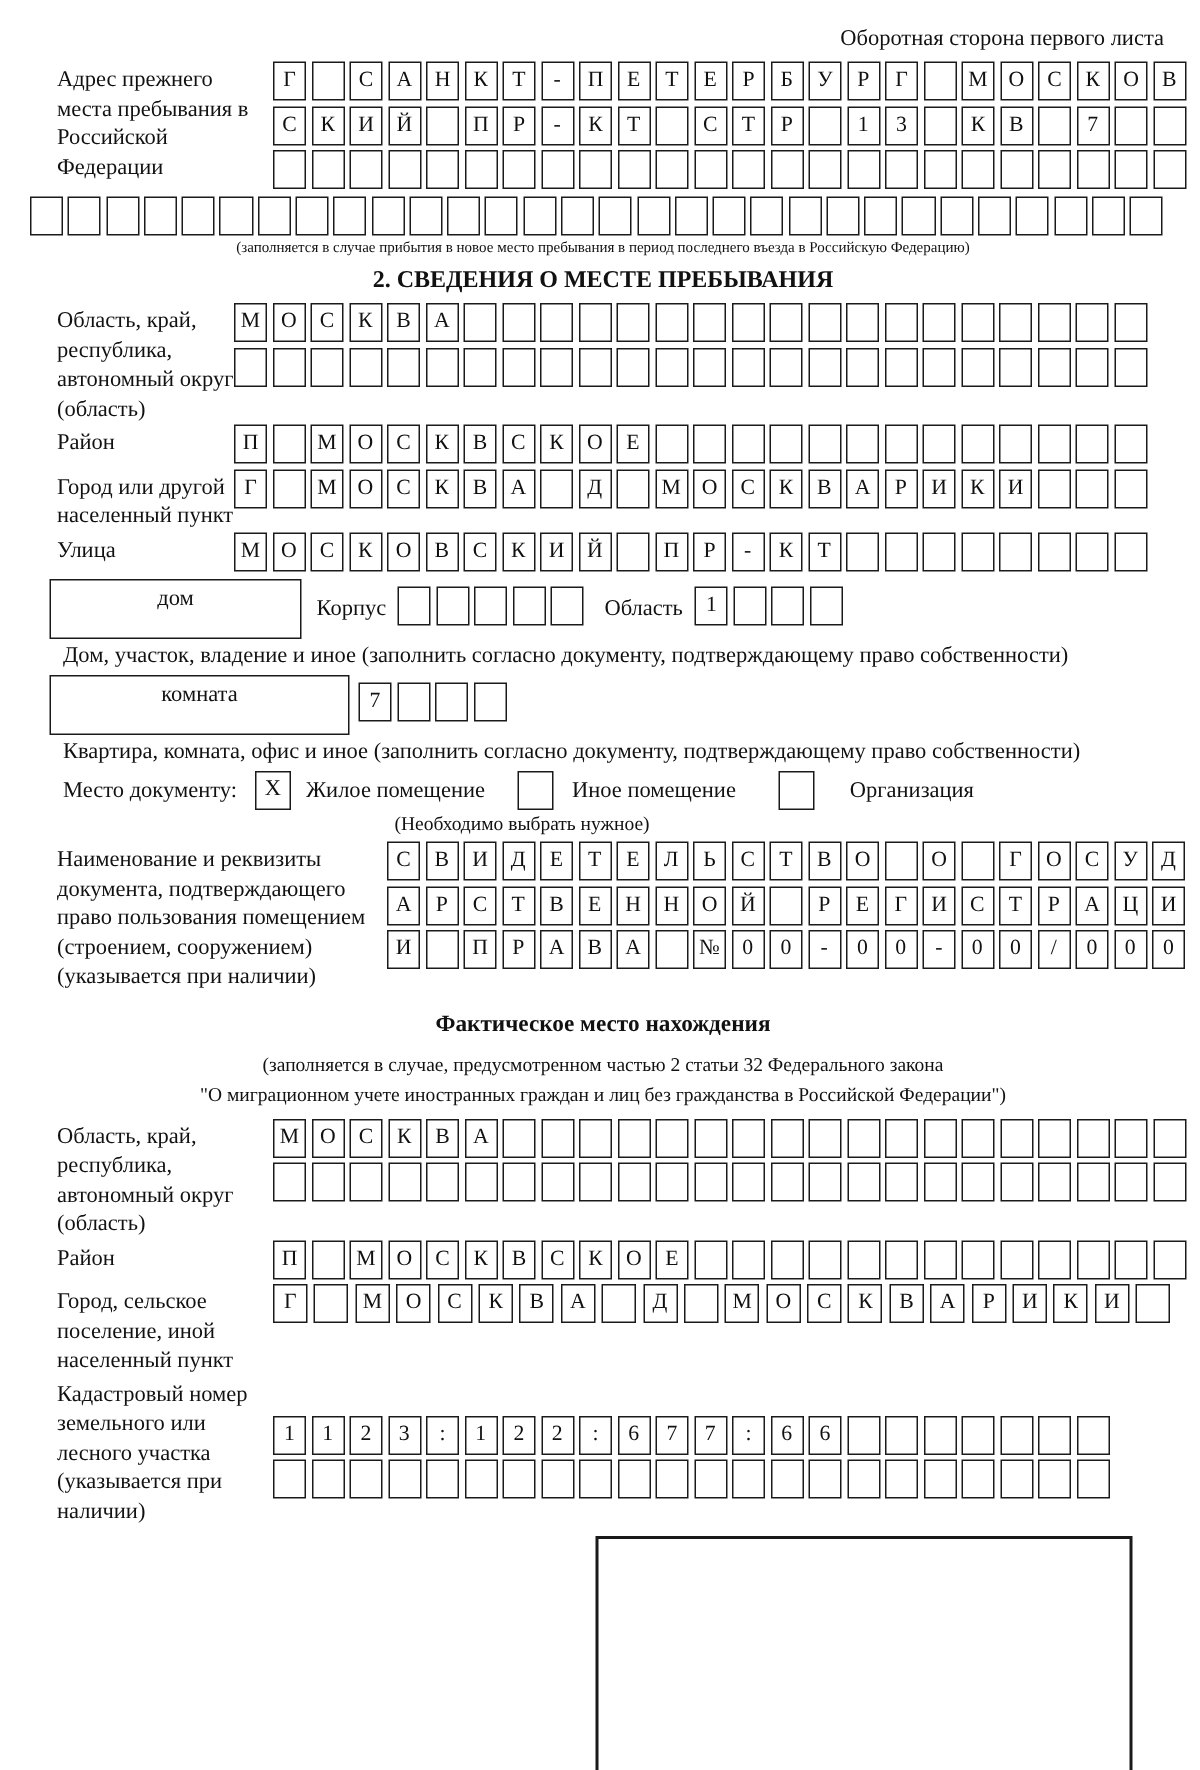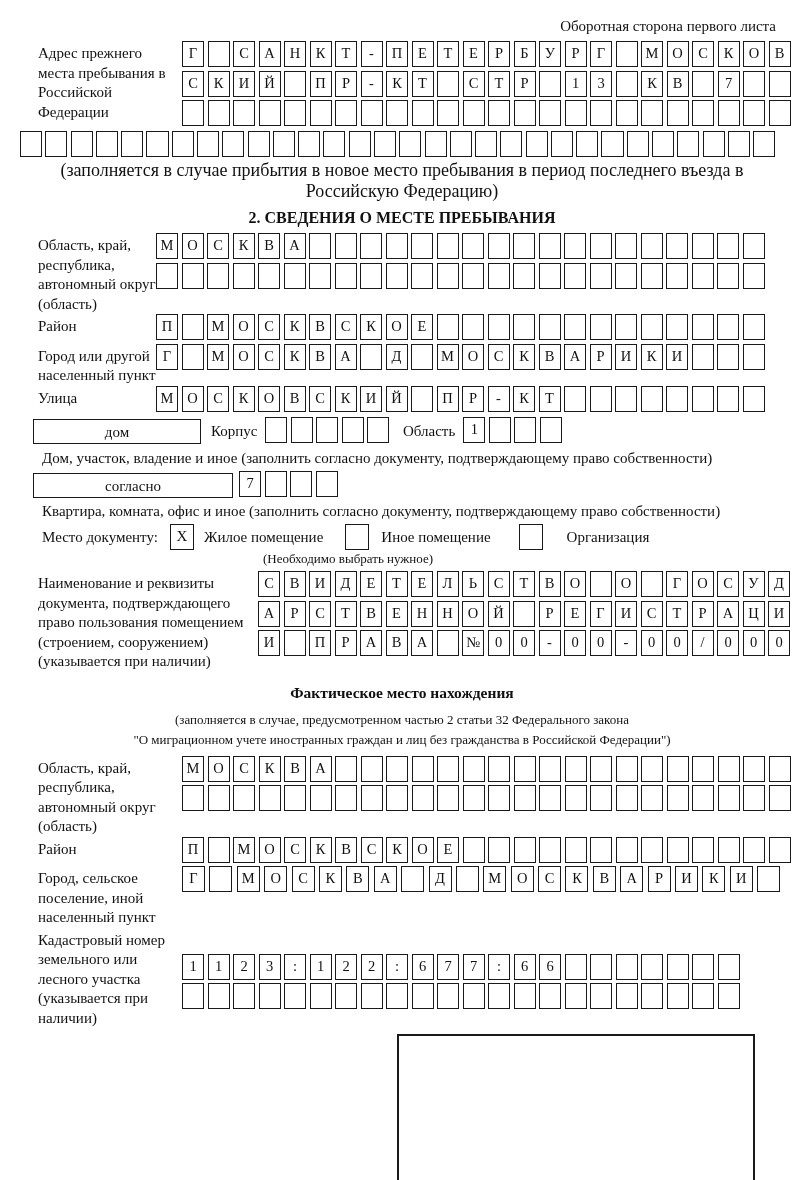--- a/index.html
+++ b/index.html
@@ -22,26 +22,26 @@
   .cell{
     display:inline-block;box-sizing:border-box;width:22px;height:26px;
     border:1.6px solid #1a1a1a;margin-right:3.5px;text-align:center;
     font-size:14.5px;line-height:23px;vertical-align:top;background:#fff;
   }
   .row-wide .cell{width:23px;margin-right:4.4px;}
 
   .fullrow{margin-top:1px;white-space:nowrap;}
   .fullrow .cell{width:22.1px;margin-right:3.2px;}
 
-  .footnote{text-align:center;font-size:18px;margin-top:2px;}
+  .footnote{text-align:center;font-size:10px;margin-top:2px;}
   .section-heading{text-align:center;font-weight:bold;font-size:16px;margin:7px 0 6px 0;}
 
   .inline-row{display:flex;align-items:center;white-space:nowrap;margin:2px 0 3px 13px;}
   .named-box{
-    box-sizing:border-box;height:25px;border:1.8px solid #1a1a1a;background:#fff;
+    box-sizing:border-box;height:40px;border:1.8px solid #1a1a1a;background:#fff;
     text-align:center;font-size:15px;line-height:25px;flex-shrink:0;
   }
   .nb-dom{width:168px;}
   .nb-kv{width:200px;}
   .inline-cells{margin-left:6px;}
   .inline-label{font-size:15px;margin:0 8px 0 10px;}
   .caption{font-size:15px;margin:1px 0 4px 22px;}
 
   .stay-row{display:flex;align-items:center;margin:4px 0 1px 22px;font-size:15px;}
   .checkbox{
@@ -114,21 +114,21 @@
   <div class="inline-row">
     <div class="named-box nb-dom">дом</div>
     <span class="inline-label">Корпус</span>
     <span class="cells-row"><span class="cell"></span><span class="cell"></span><span class="cell"></span><span class="cell"></span><span class="cell"></span></span>
     <span class="inline-label">Область</span>
     <span class="cells-row"><span class="cell">1</span><span class="cell"></span><span class="cell"></span><span class="cell"></span></span>
   </div>
   <div class="caption">Дом, участок, владение и иное (заполнить согласно документу, подтверждающему право собственности)</div>
 
   <div class="inline-row">
-    <div class="named-box nb-kv">согласно</div>
+    <div class="named-box nb-kv">комната</div>
     <span class="inline-cells cells-row"><span class="cell">7</span><span class="cell"></span><span class="cell"></span><span class="cell"></span></span>
   </div>
   <div class="caption">Квартира, комната, офис и иное (заполнить согласно документу, подтверждающему право собственности)</div>
 
   <div class="stay-row">
     <span>Место документу:</span>
     <span class="checkbox" style="margin-left:12px;">X</span>
     <span style="margin-left:10px;">Жилое помещение</span>
     <span class="checkbox" style="margin-left:22px;"></span>
     <span style="margin-left:12px;">Иное помещение</span>

